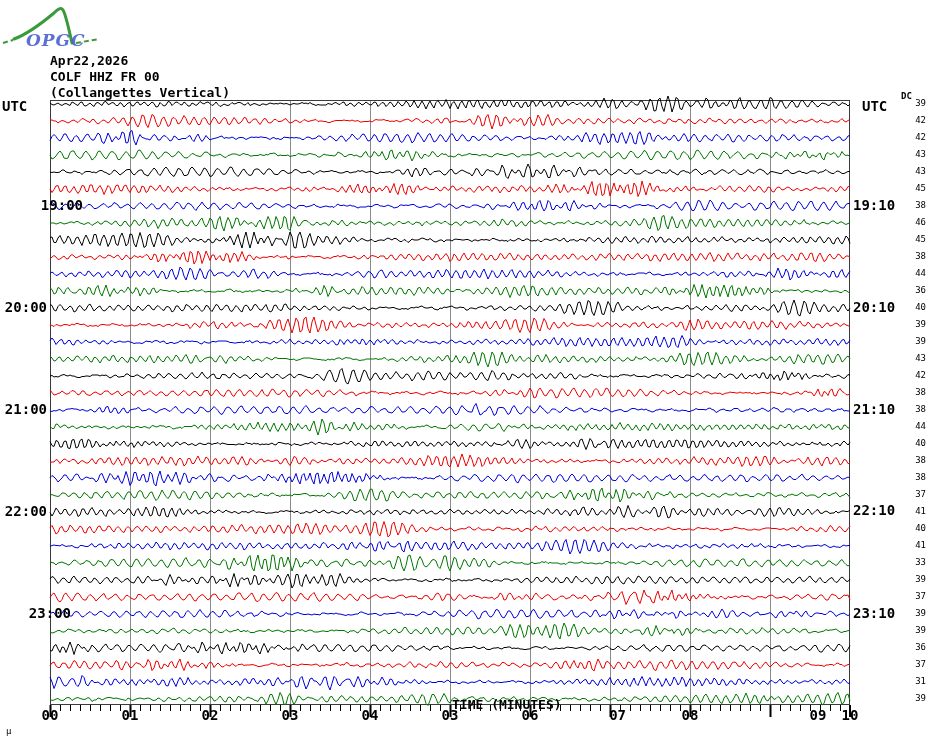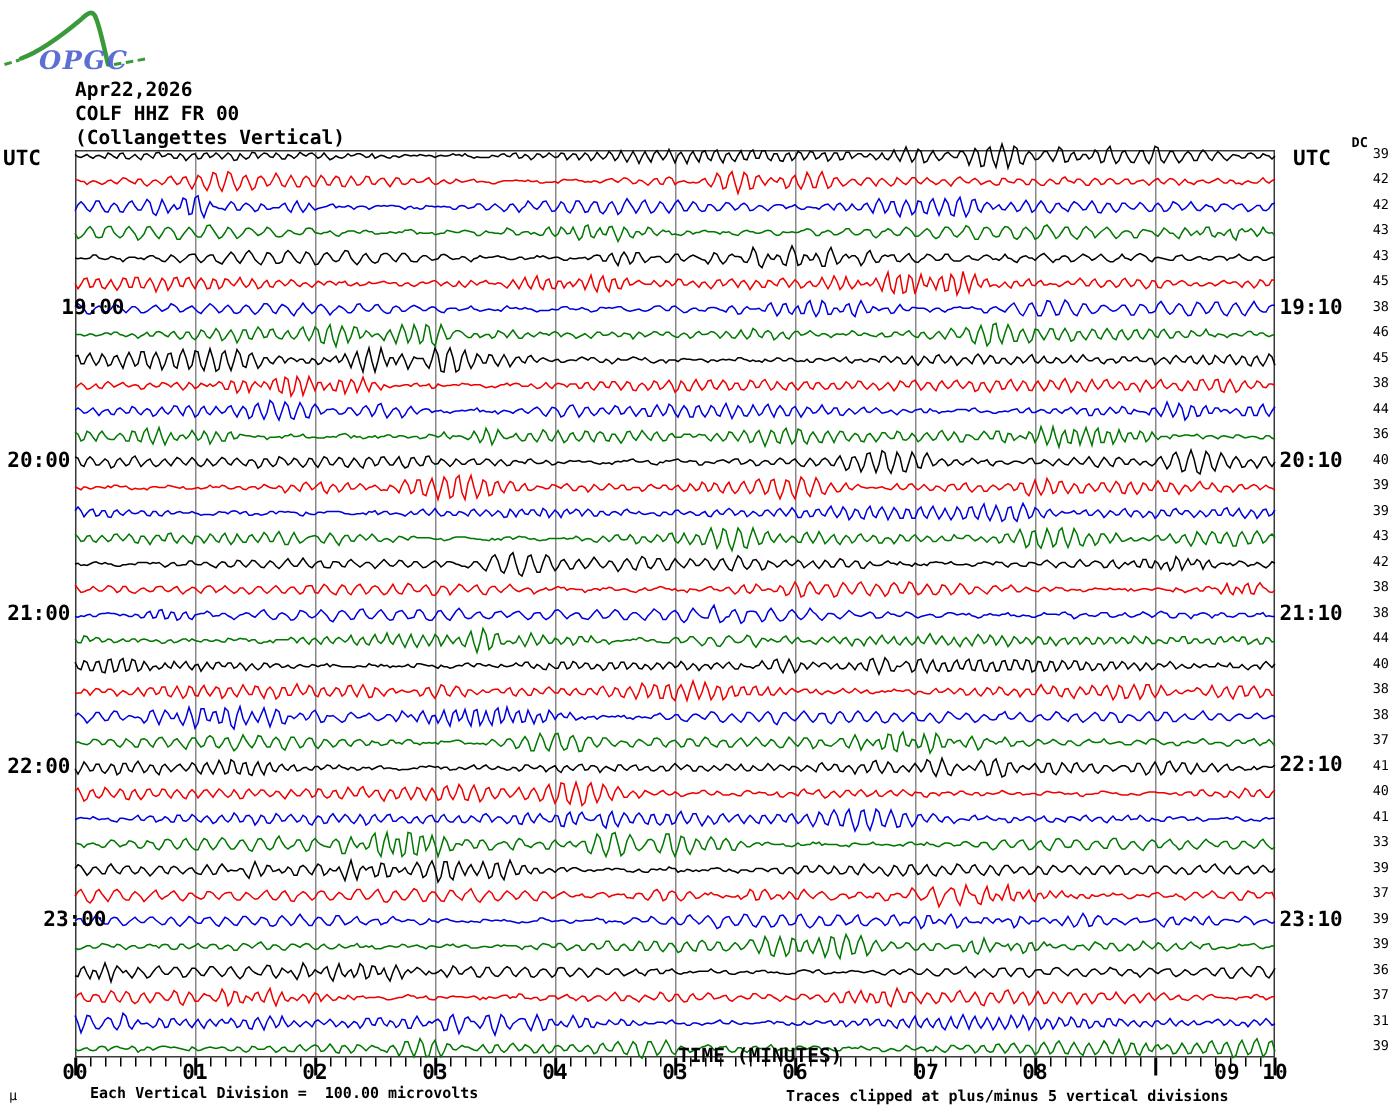--- a/index.html
+++ b/index.html
@@ -232,16 +232,14 @@
       <div class="xtick" style="left: 434px;">03</div>
       <div class="xtick" style="left: 514px;">06</div>
       <div class="xtick" style="left: 594px; text-align: right;">07</div>
       <div class="xtick" style="left: 674px;">08</div>
       <div class="xtick" style="left: 754px; margin-left: 48px;">09</div>
       <div class="xtick" style="left: 834px;">10</div>
     </div>
 
   <div class="abs xtitle" style="left:412px;top:697px;margin-left:40px;">TIME (MINUTES)</div>
   <div class="abs mu" style="left:6px;top:726px;">µ</div>
-  <div class="abs note" style="left:60px;top:724px;">Each Vertical Division =  100.00 microvolts</div>
-  <div class="abs note" style="left:524px;top:726px;">Traces clipped at plus/minus 5 vertical divisions</div>
 
 </div>
 
 </body></html>

